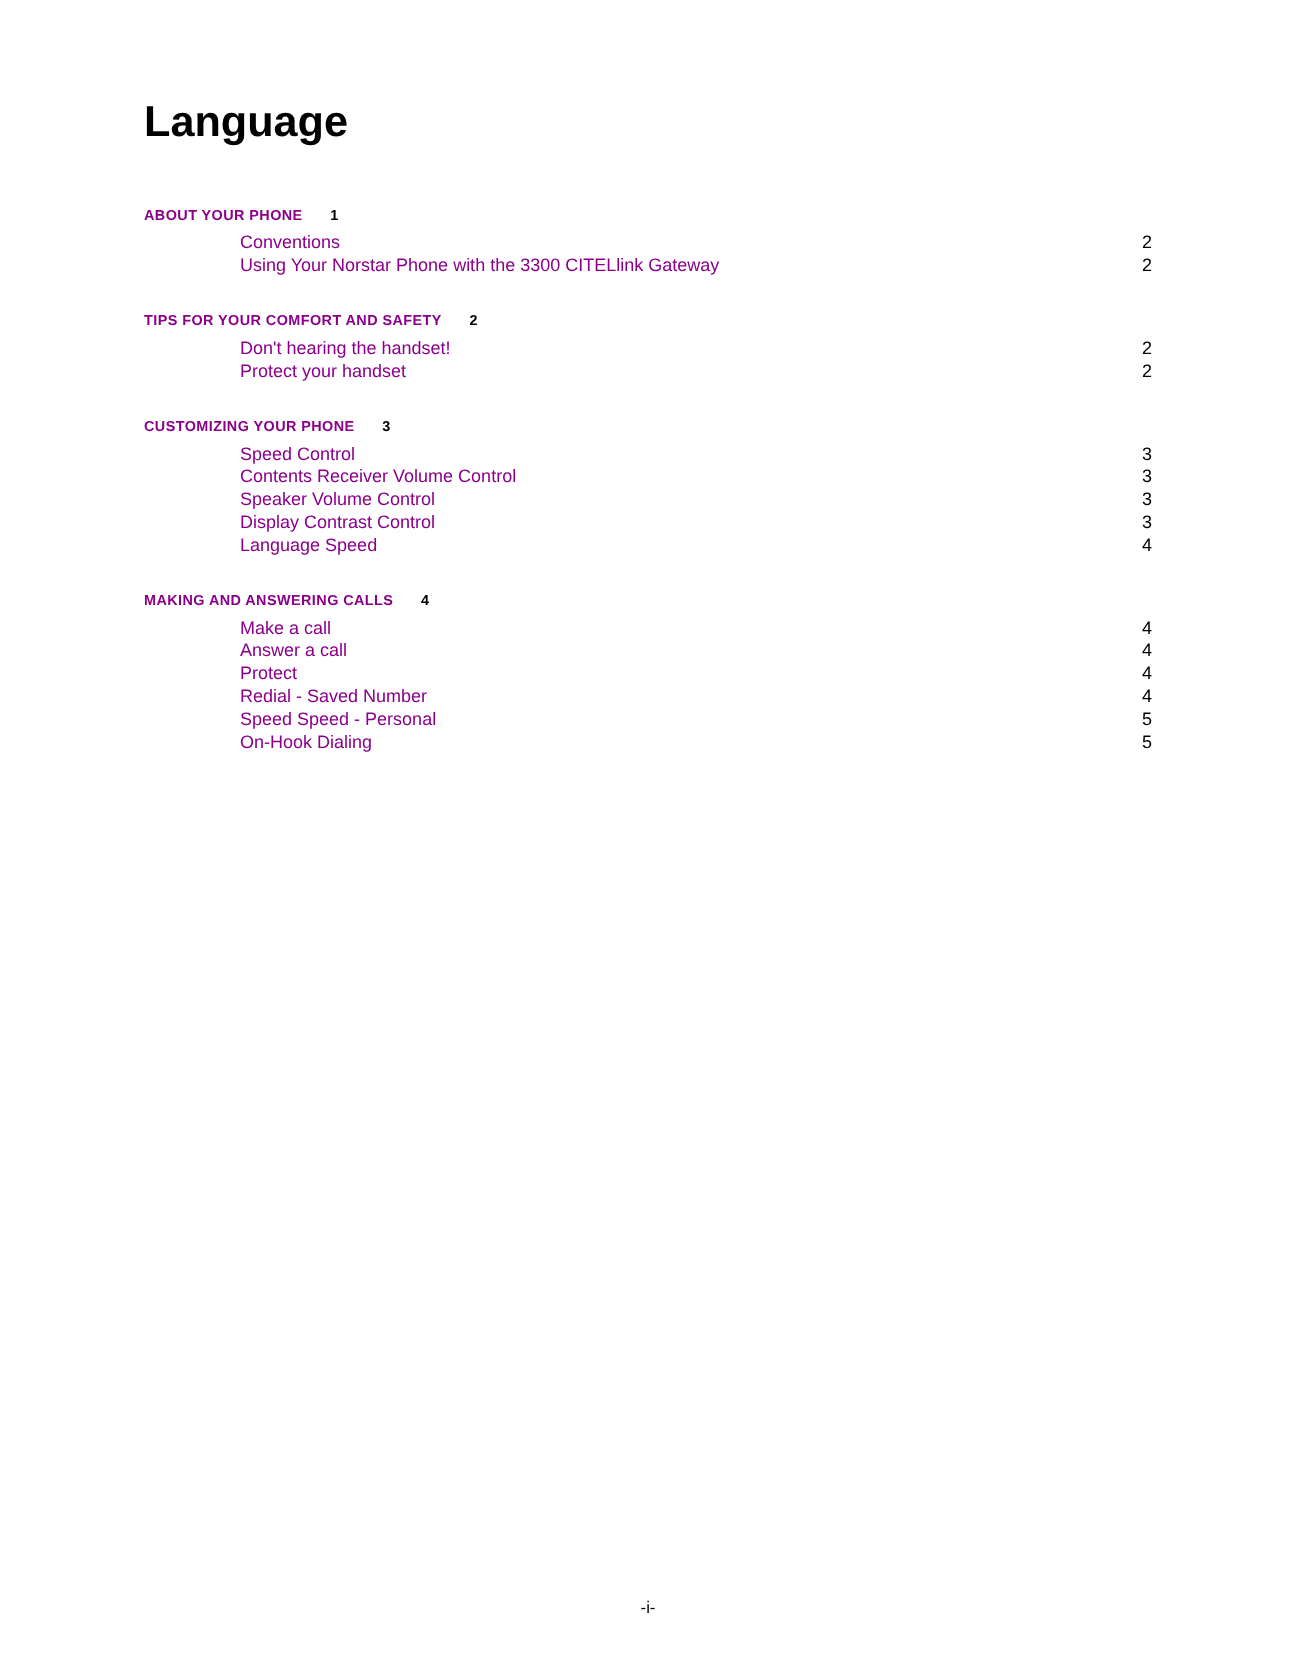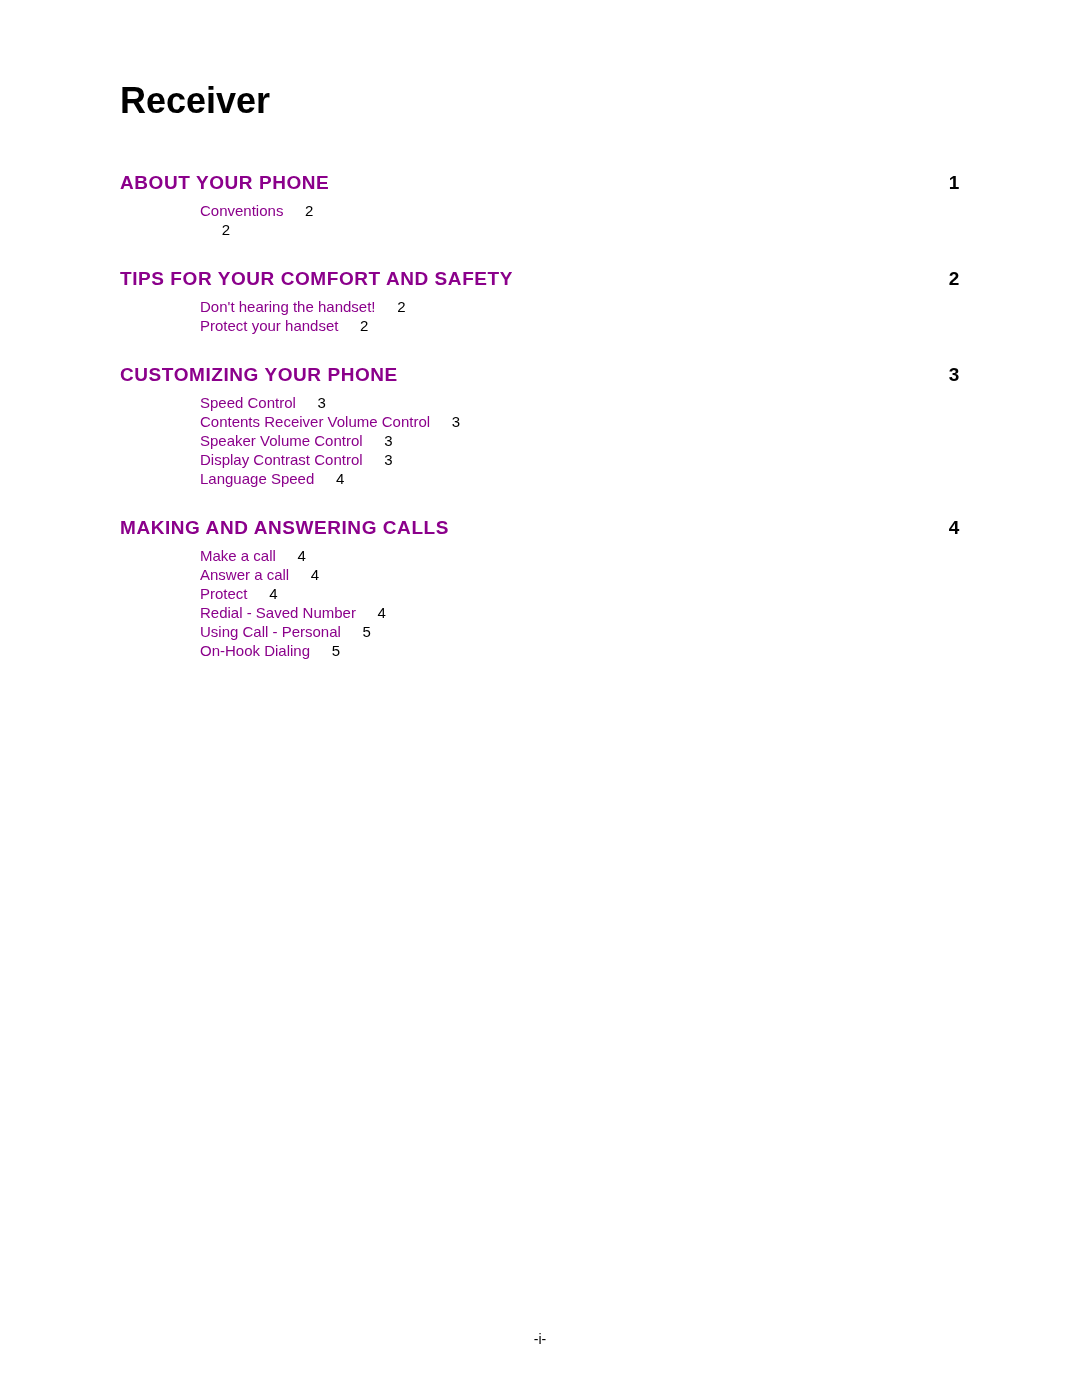--- a/index.html
+++ b/index.html
@@ -29,46 +29,47 @@
       font-weight: bold;
       color: #000000;
       margin-bottom: 50px;
     }
 
     .toc-section {
       margin-bottom: 30px;
     }
 
     .toc-heading {
-      font-size: 19px;
+      font-size: 12px;
       font-weight: bold;
       color: #8B008B;
       text-transform: uppercase;
       letter-spacing: 0.03em;
       display: flex;
-      justify-content: space-between;
+      justify-content: flex-start;
       align-items: baseline;
       margin-bottom: 8px;
     }
 
     .toc-heading .page-num {
       font-weight: bold;
       color: #000000;
       min-width: 30px;
       text-align: right;
     }
 
     .toc-items {
       margin-top: 6px;
       margin-left: 80px;
       margin-bottom: 10px;
     }
 
     .toc-item {
       display: flex;
+      justify-content: space-between;
       align-items: baseline;
       margin-bottom: 2px;
     }
 
     .toc-item-label {
       font-size: 15px;
       color: #8B008B;
     }
 
     .toc-item-page {
@@ -86,35 +87,36 @@
       text-align: center;
       font-size: 14px;
       color: #000000;
     }
   </style>
 </head>
 <body>
 
 <div class="page">
 
-  <h1 class="page-title">Receiver</h1>
+  <h1 class="page-title">Language</h1>
 
   <div id="toc-container">
 
   <div class="toc-section">
         <div class="toc-heading">
           <span>ABOUT YOUR PHONE</span>
           <span class="page-num">1</span>
         </div>
         <div class="toc-items">
           <div class="toc-item">
             <span class="toc-item-label">Conventions</span>
             <span class="toc-item-page">2</span>
           </div>
           <div class="toc-item">
+            <span class="toc-item-label">Using Your Norstar Phone with the 3300 CITELlink Gateway</span>
             <span class="toc-item-page">2</span>
           </div>
         </div>
       </div>
       <div class="toc-section">
         <div class="toc-heading">
           <span>TIPS FOR YOUR COMFORT AND SAFETY</span>
           <span class="page-num">2</span>
         </div>
         <div class="toc-items">
@@ -172,21 +174,21 @@
           </div>
           <div class="toc-item">
             <span class="toc-item-label">Protect</span>
             <span class="toc-item-page">4</span>
           </div>
           <div class="toc-item">
             <span class="toc-item-label">Redial - Saved Number</span>
             <span class="toc-item-page">4</span>
           </div>
           <div class="toc-item">
-            <span class="toc-item-label">Using Call - Personal</span>
+            <span class="toc-item-label">Speed Speed - Personal</span>
             <span class="toc-item-page">5</span>
           </div>
           <div class="toc-item">
             <span class="toc-item-label">On-Hook Dialing</span>
             <span class="toc-item-page">5</span>
           </div>
         </div>
       </div>
     </div>
 

